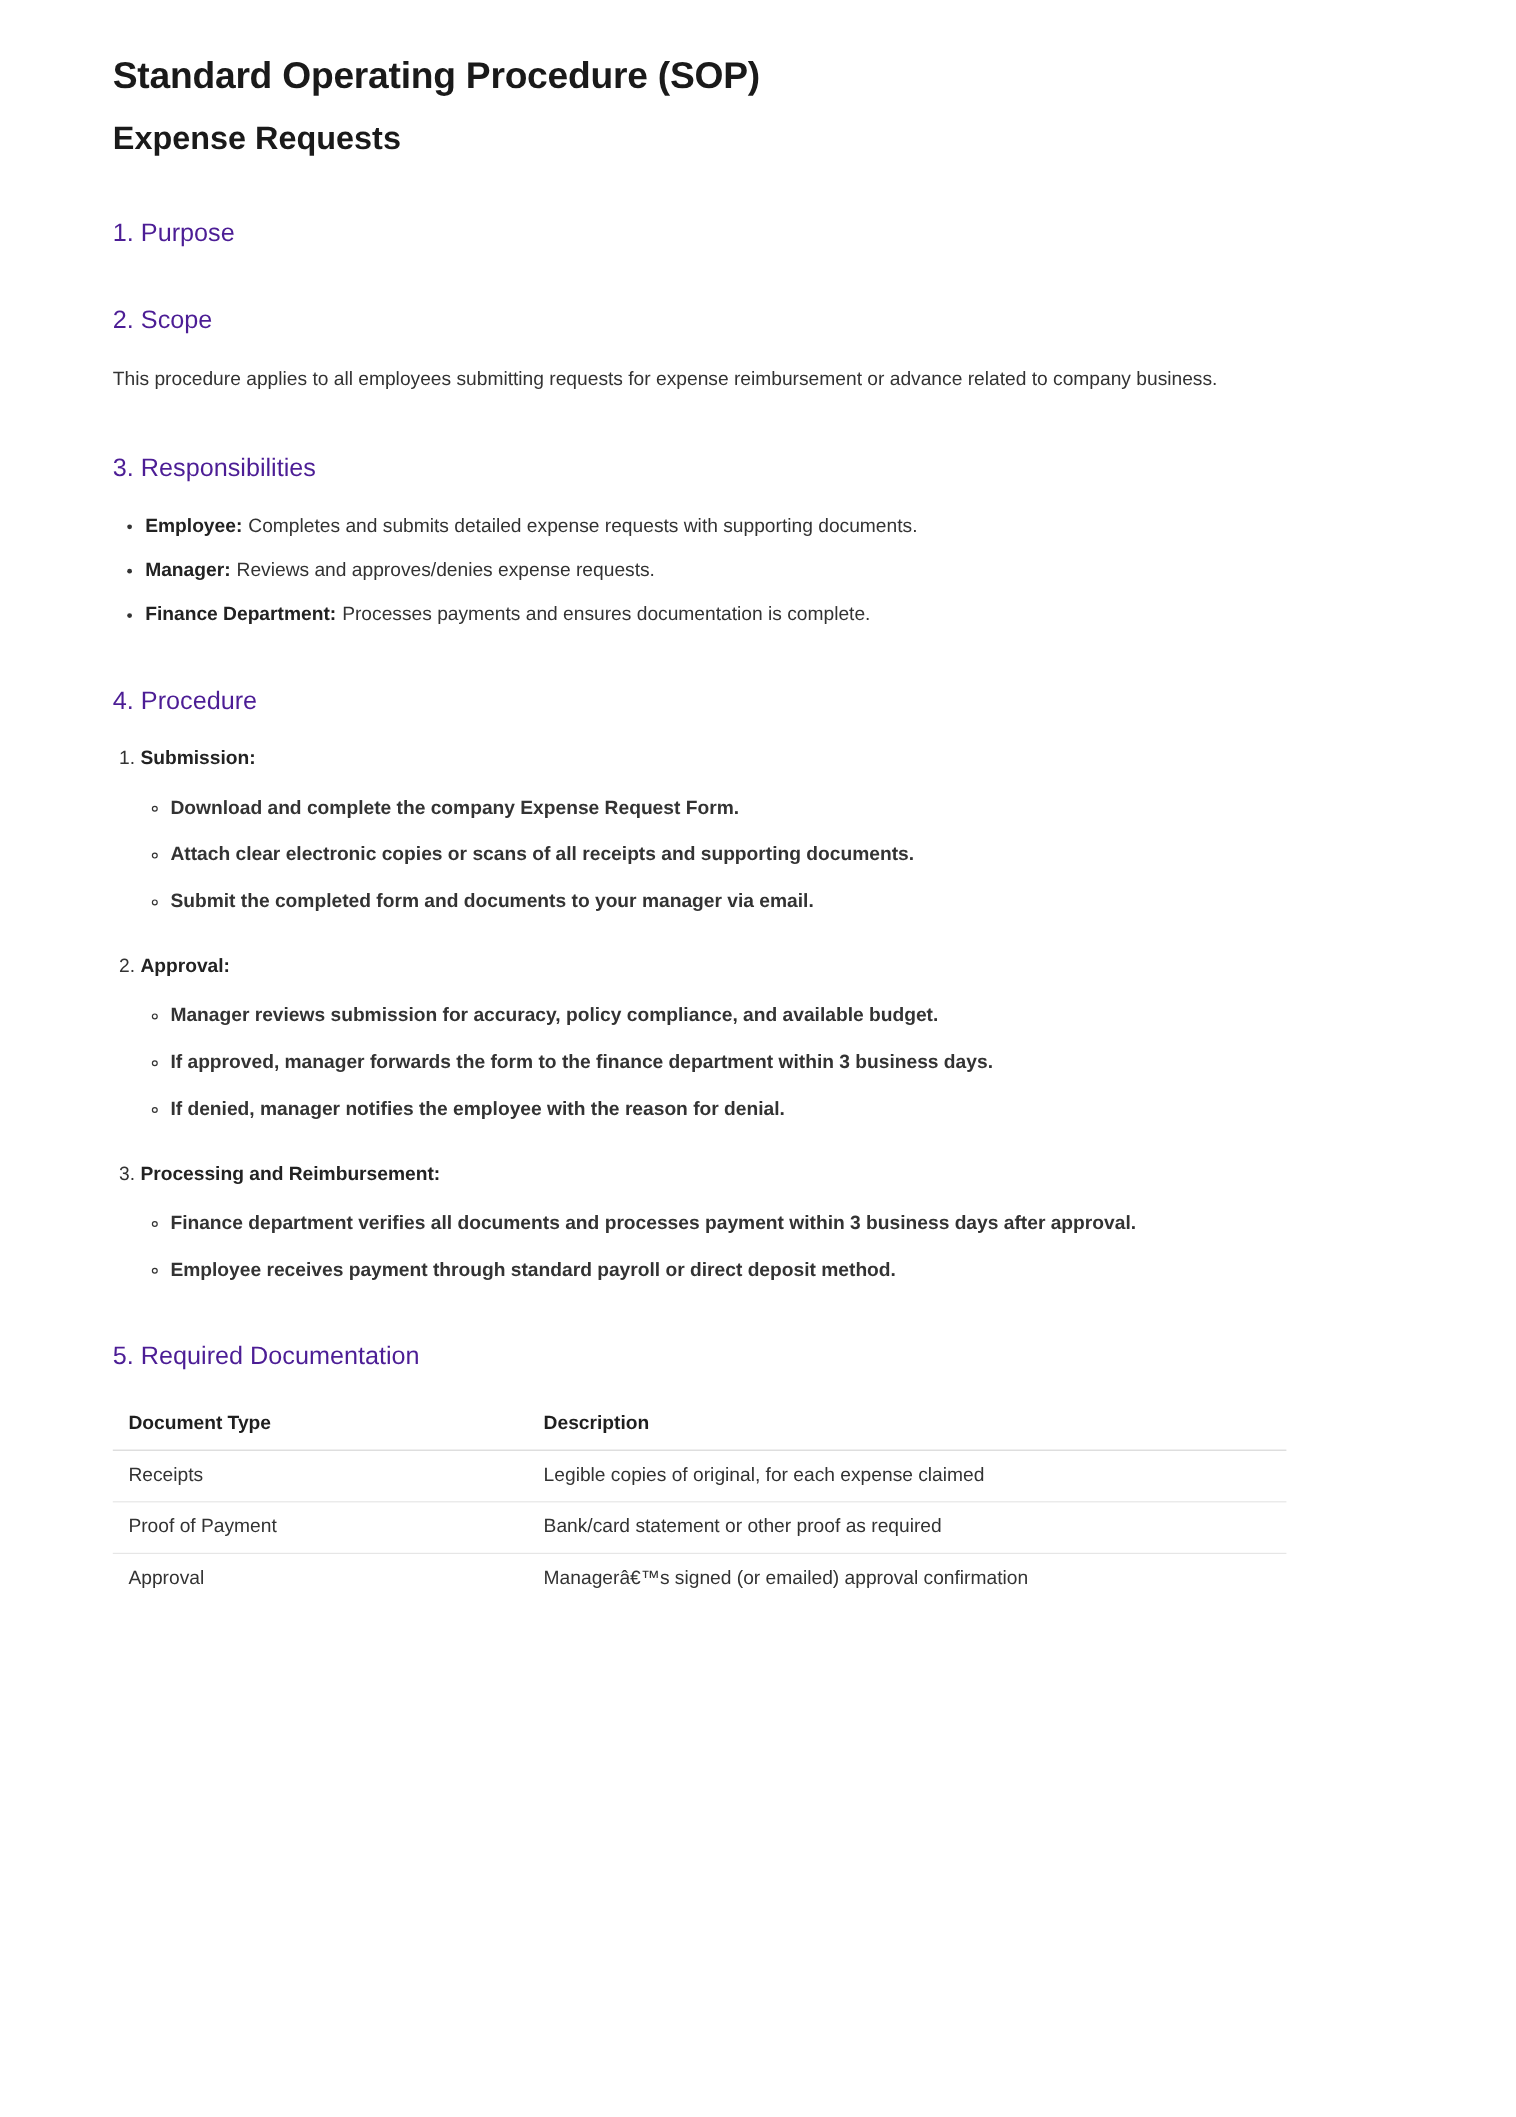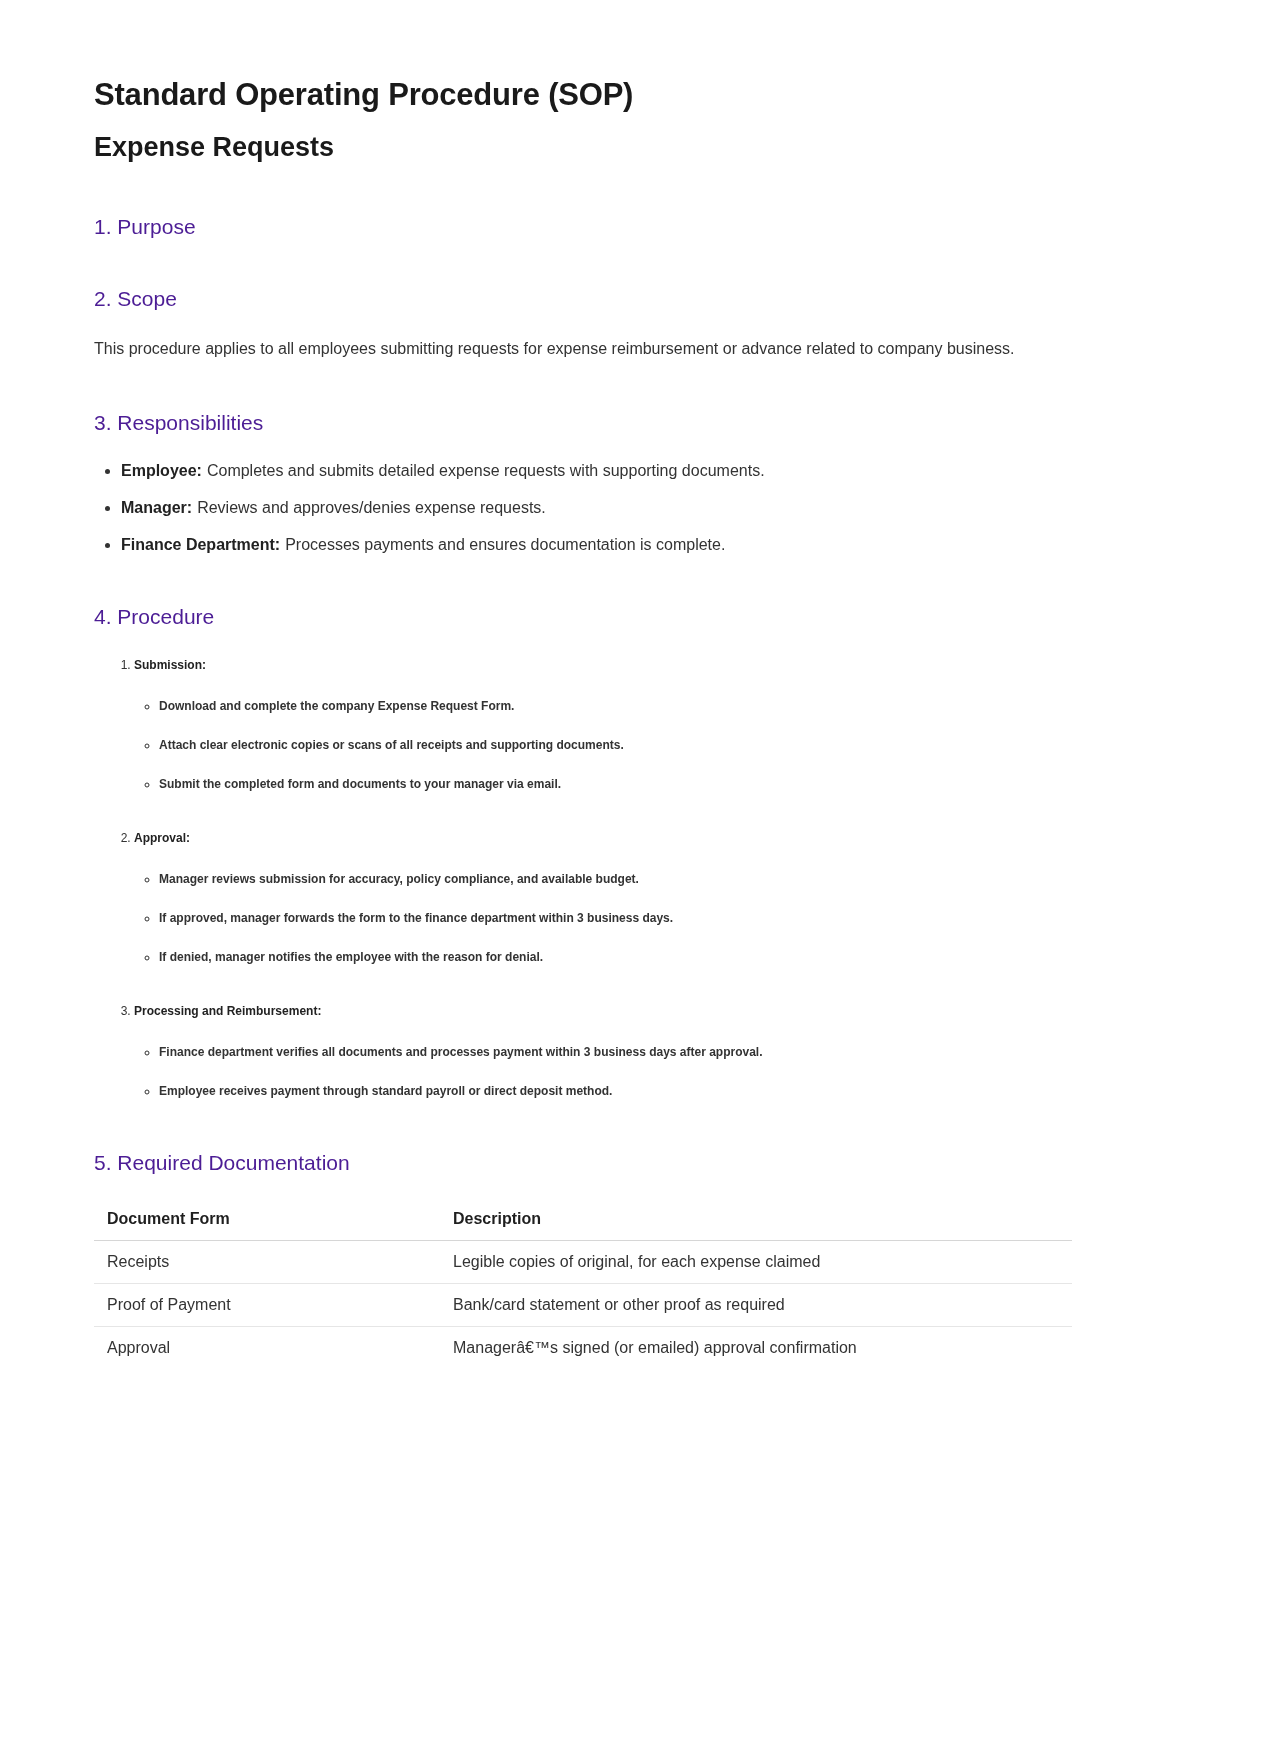--- a/index.html
+++ b/index.html
@@ -7,21 +7,21 @@
     width: 1263px;
     height: 1764px;
     background: #ffffff;
     font-family: "Liberation Sans", sans-serif;
     color: #333333;
     overflow: hidden;
   }
   .page {
     box-sizing: border-box;
     width: 1166px;
-    padding: 76px 94px 0 94px;
+    padding: 44px 94px 0 94px;
   }
   h1 {
     font-size: 31px;
     line-height: 38px;
     margin: 0 0 16px 0;
     color: #1a1a1a;
     font-weight: 700;
     letter-spacing: -0.2px;
   }
   h2 {
@@ -50,23 +50,23 @@
     padding-left: 27px;
     font-size: 16px;
   }
   ul.resp-list li {
     margin-bottom: 11px;
     line-height: 26px;
   }
   .bullet-label { margin-right: 5px; text-align: center; }
 
   ol.proc-list {
-    margin: 17px;
+    margin: 0;
     padding-left: 23px;
-    font-size: 12px;
+    font-size: 16px;
   }
   ol.proc-list > li {
     margin-bottom: 28px;
     line-height: 26px;
   }
   ul.sub-list {
     list-style-type: circle;
     margin: 15px 0 0 0;
     padding-left: 25px;
     font-weight: bold;
@@ -156,21 +156,21 @@
         </ul>
       </li>
     </ol>
   </section>
 
   <section>
     <h3>5. Required Documentation</h3>
     <table class="doc-table">
       <thead>
         <tr>
-          <th>Document Form</th>
+          <th>Document Type</th>
           <th>Description</th>
         </tr>
       </thead>
       <tbody>
         <tr>
           <td>Receipts</td>
           <td>Legible copies of original, for each expense claimed</td>
         </tr>
         <tr>
           <td>Proof of Payment</td>

